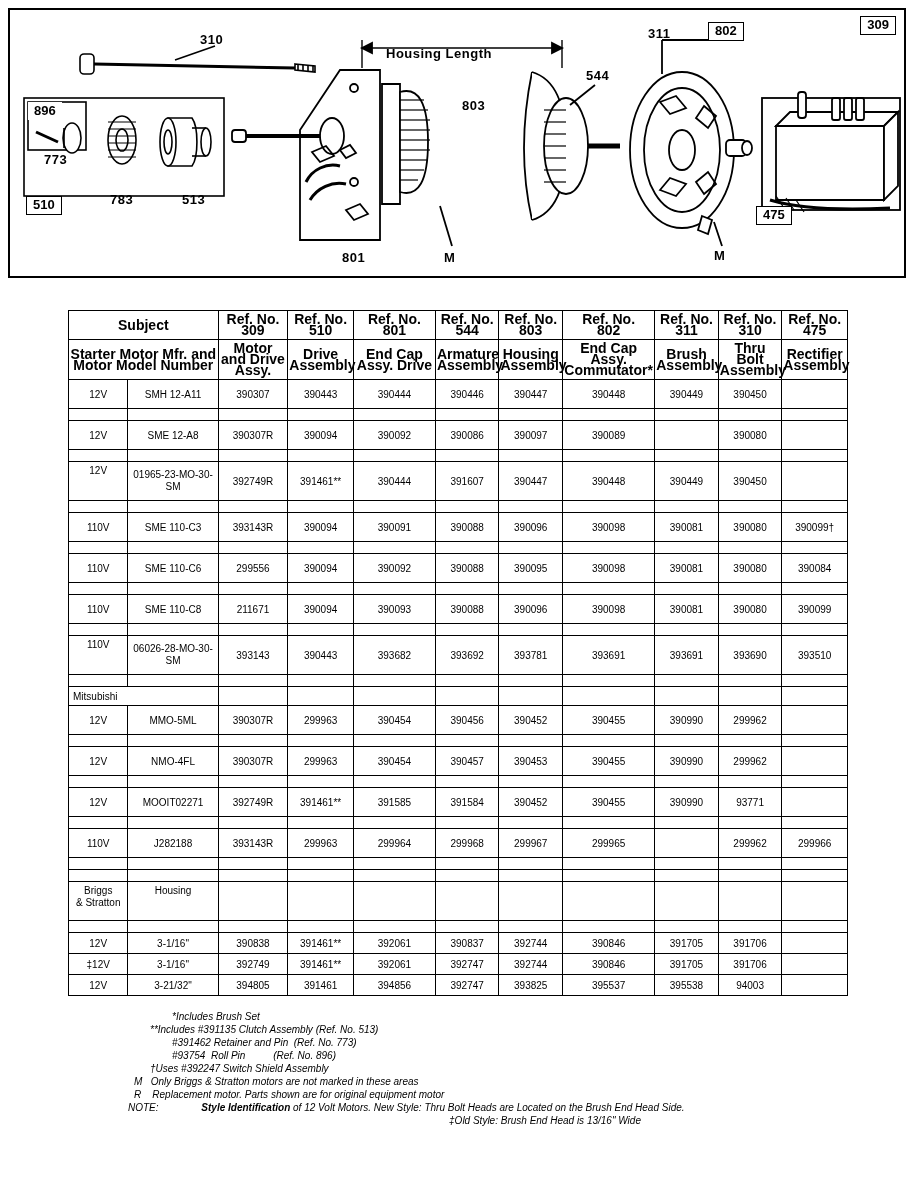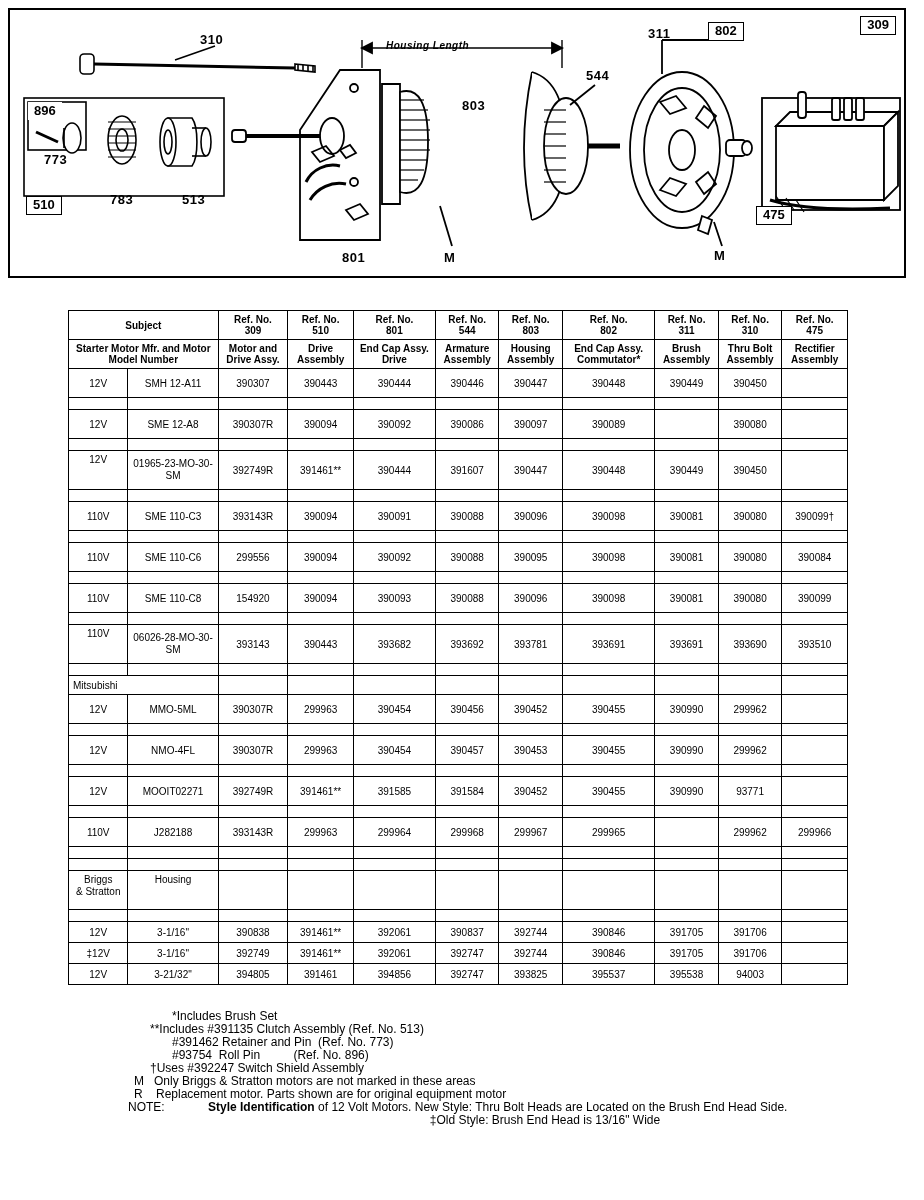--- a/index.html
+++ b/index.html
@@ -59,21 +59,21 @@
     border: 1px solid #000;
     font-size: 10px;
     text-align: center;
     vertical-align: middle;
     padding: 1px 1px;
     font-family: "Liberation Sans", sans-serif;
     line-height: 11px;
   }
   table.parts th {
     font-weight: bold;
-    font-size: 10px;
+    font-size: 14px;
     line-height: 11px;
     padding: 3px 1px;
   }
   td.subj-left {
     text-align: left;
     padding-left: 4px;
   }
   td.volt {
     text-align: center;
   }
@@ -91,22 +91,23 @@
   }
   tr.tall td { height: 34px; }
   tr.short td { height: 18px; }
 
   
   .notes {
     position: absolute;
     left: 120px;
     top: 1010px;
     width: 790px;
-    font-size: 12px;
+    font-size: 10px;
     line-height: 13px;
+    font-style: italic;
   }
   .notes .n {
     white-space: pre;
   }
   .notes .indent1 { padding-left: 30px; }
   .notes .indent2 { padding-left: 52px; }
   .notes .indent3 { padding-left: 14px; }
   .notes .indent4 { padding-left: 8px; }
   .notes b { font-weight: bold; padding-left: 40px; }
   .notes .center { text-align: center; padding-left: 60px;}
@@ -258,21 +259,21 @@
 
   <div class="boxnum" style="left:18px; top:92px; border:none; padding:0;">
     <span style="display:inline-block; padding:2px 6px;">896</span>
   </div>
   <div class="callout" style="left:34px; top:142px;"><span>773</span></div>
   <div class="boxnum" style="left:16px; top:186px;">510</div>
   <div class="callout" style="left:100px; top:182px;">783</div>
   <div class="callout" style="left:172px; top:182px;">513</div>
 
   <div class="callout" style="left:332px; top:240px;">801</div>
-  <div class="callout" style="left:376px; top:30px; font-size:10px;font-style:italic;">Housing Length</div>
+  <div class="callout" style="left:376px; top:36px; font-size:13px;">Housing Length</div>
   <div class="callout" style="left:452px; top:88px;">803</div>
   <div class="callout" style="left:576px; top:58px;">544</div>
   <div class="callout" style="left:638px; top:16px;">311</div>
   <div class="boxnum" style="left:698px; top:12px;">802</div>
   <div class="boxnum" style="left:746px; top:196px;">475</div>
   <div class="callout" style="left:434px; top:240px;">M</div>
   <div class="callout" style="left:704px; top:238px;">M</div>
 </div>
 
 <div class="table-wrap">
@@ -479,21 +480,21 @@
         <td></td>
           <td></td>
         <td></td>
           <td></td>
         <td></td>
       </tr>
 
       <tr class="datarow">
         <td class="volt">110V</td>
         <td class="model">SME 110-C8</td>
-        <td>154920</td>
+        <td>211671</td>
         <td>390094</td>
         <td>390093</td>
         <td>390088</td>
         <td>390096</td>
         <td>390098</td>
         <td>390081</td>
         <td>390080</td>
         <td>390099</td>
       </tr>
       <tr class="spacer">

